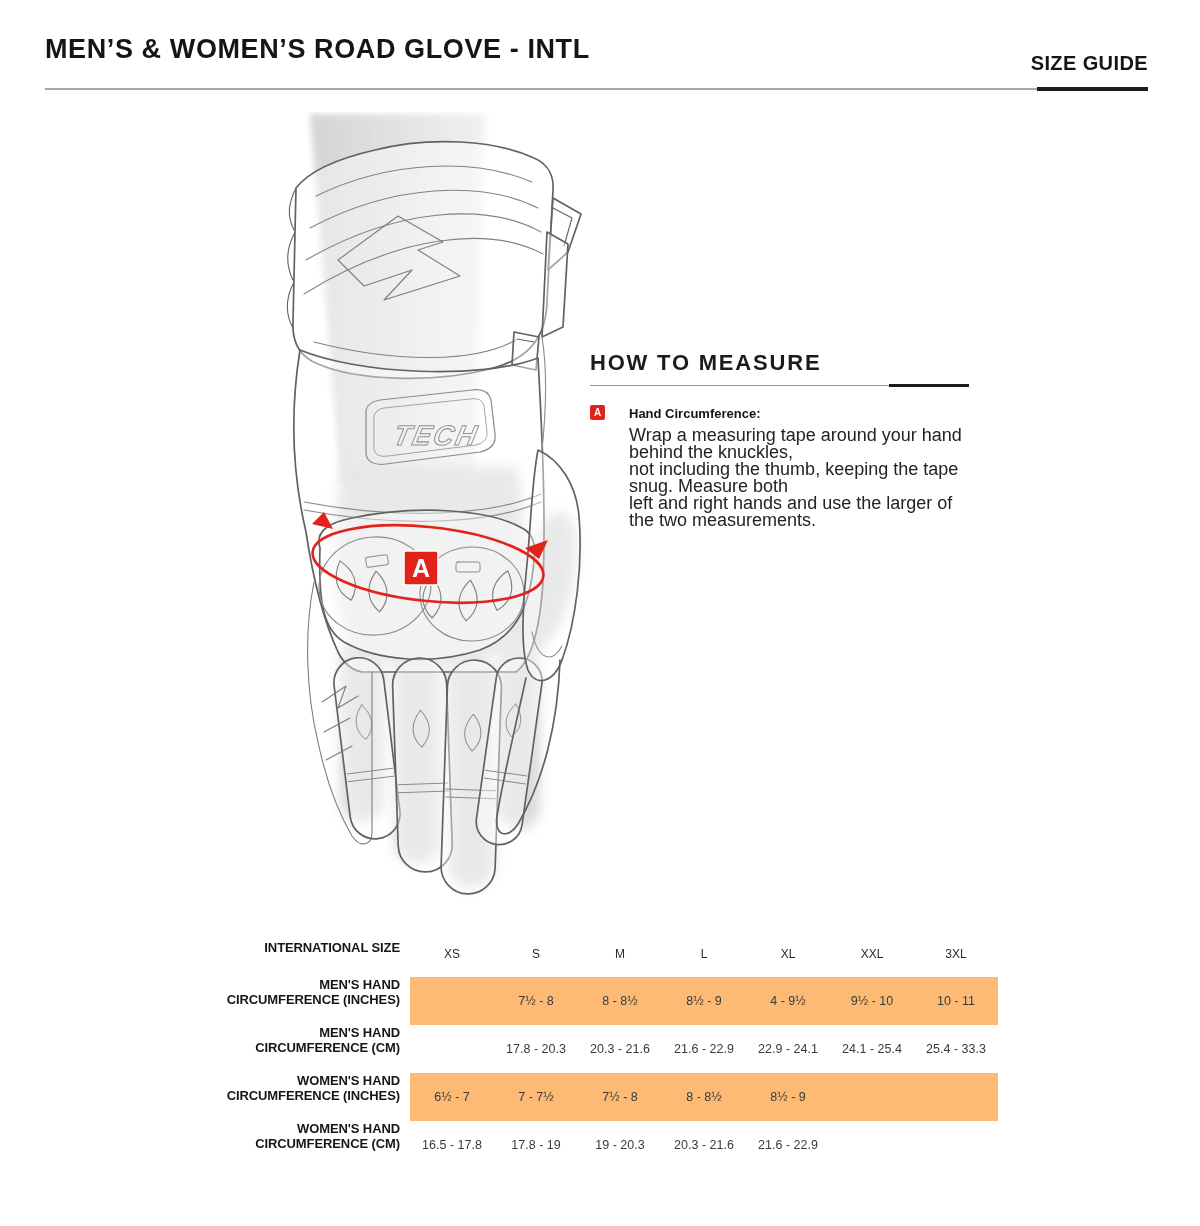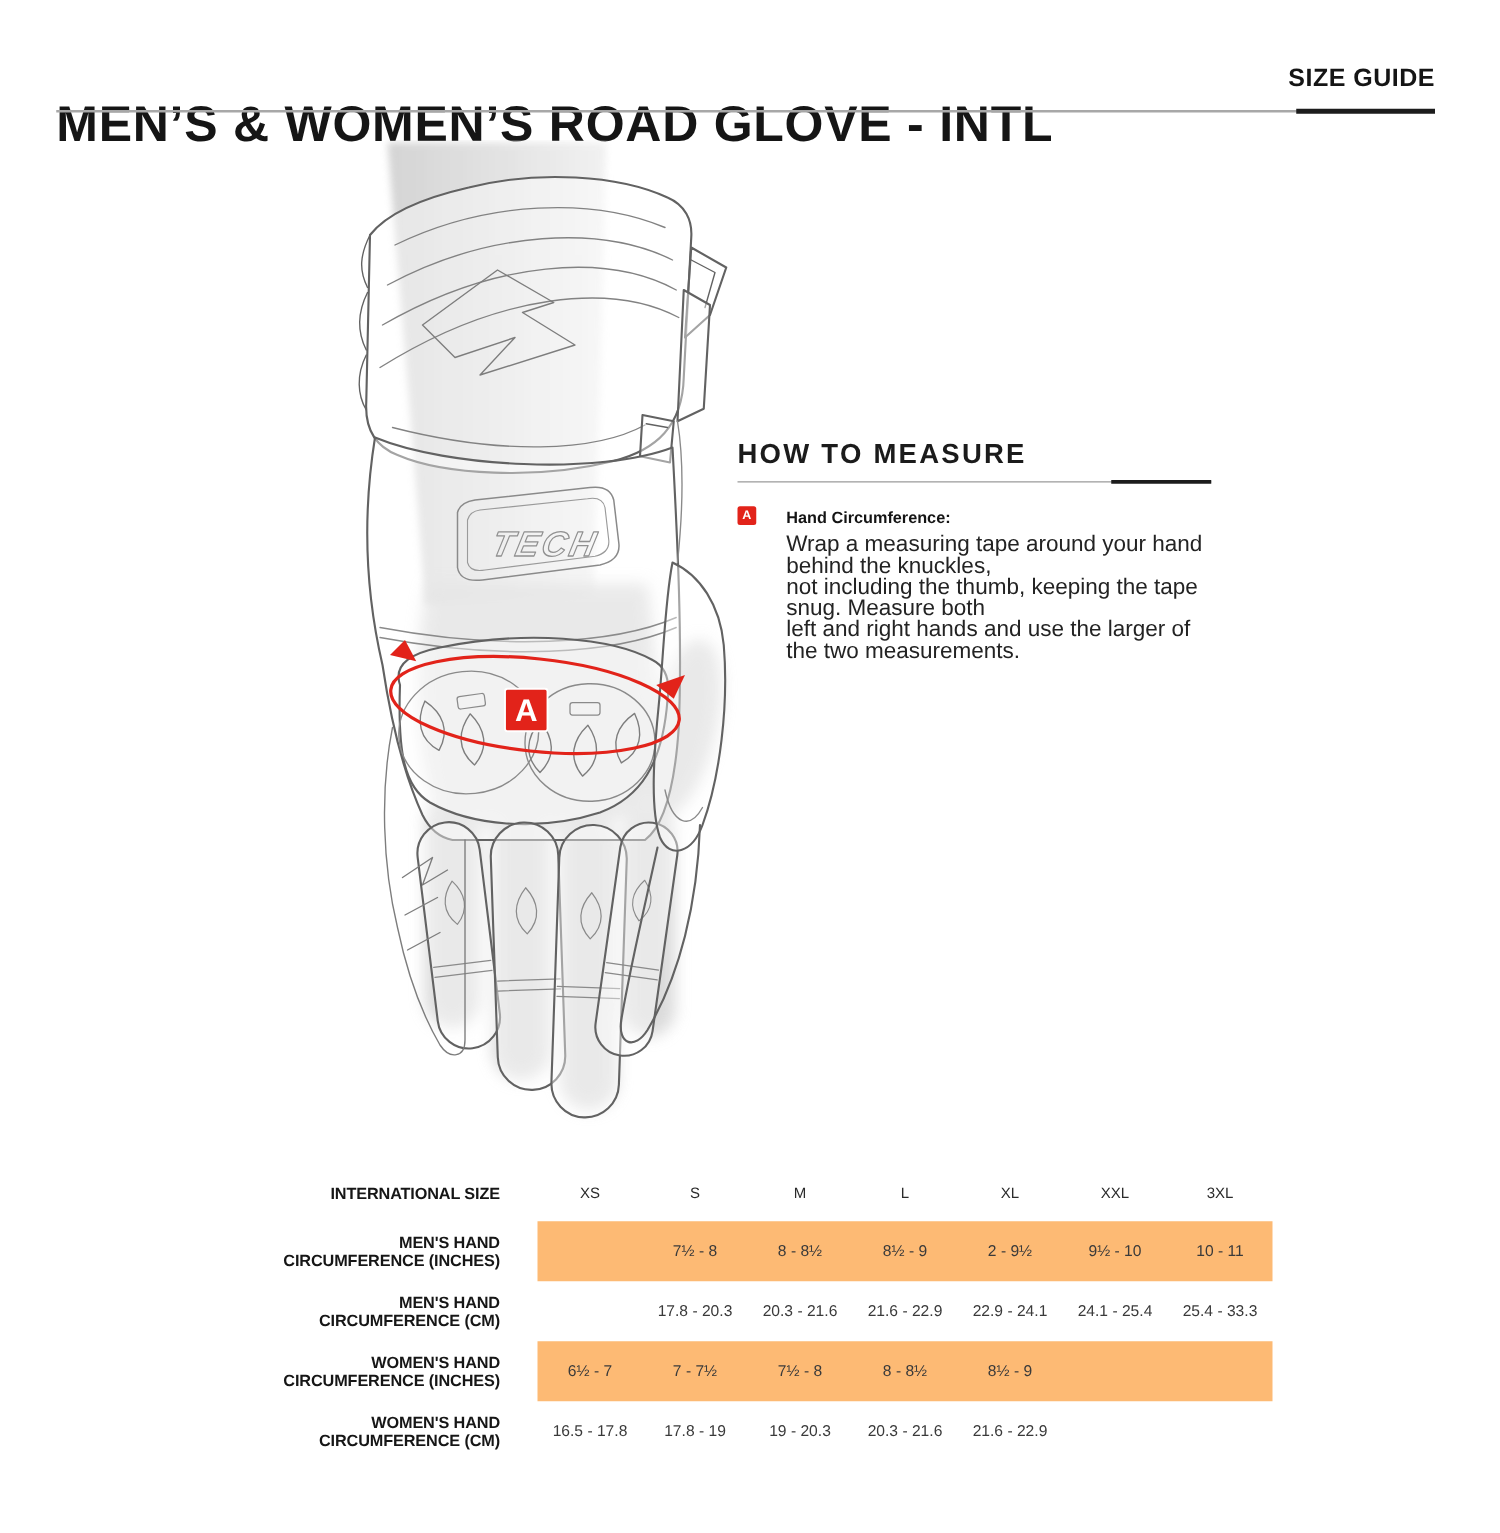--- a/index.html
+++ b/index.html
@@ -1,21 +1,21 @@
 <!DOCTYPE html>
 <html><head>
 <meta charset="utf-8">
 <style>
   html,body{margin:0;padding:0;background:#ffffff;}
   body{width:1200px;height:1226px;position:relative;overflow:hidden;
        font-family:"Liberation Sans",sans-serif;color:#1a1a1a;}
 
   
-  .page-title{position:absolute;left:45px;top:34px;font-size:40px;font-weight:bold;
-              letter-spacing:.6px;color:#151515;white-space:nowrap;margin-top:44px;}
+  .page-title{position:absolute;left:45px;top:34px;font-size:27px;font-weight:bold;
+              letter-spacing:.6px;color:#151515;white-space:nowrap;}
   .size-guide-label{position:absolute;top:52px;right:52px;font-size:20px;font-weight:bold;
                     letter-spacing:.4px;color:#151515;}
   .header-rule{position:absolute;left:45px;top:88px;width:1103px;height:2px;background:#a8a8a8;}
   .header-rule .rule-dark{position:absolute;right:0;top:-1px;width:111px;height:4px;background:#1c1c1c;}
 
   
   .glove-wrap{position:absolute;left:280px;top:112px;width:350px;height:820px;}
 
   
   .htm{position:absolute;left:590px;top:350px;width:392px;}
@@ -26,24 +26,24 @@
   .mini-badge{flex:0 0 15px;width:15px;height:15px;background:#e2231a;border-radius:2px;
               color:#fff;font-size:10px;font-weight:bold;line-height:15px;text-align:center;}
   .measure-text{margin-left:24px;}
   .measure-title{font-size:13px;font-weight:bold;color:#141414;margin:1px 0 6px 0;}
   .measure-line{font-size:18px;line-height:17px;color:#232323;}
 
   
   .size-table{position:absolute;left:0;top:0;width:1200px;}
   .trow{position:absolute;left:0;width:998px;}
   .tlabel{position:absolute;left:0;top:0;height:100%;width:400px;
-          display:flex;flex-direction:column;justify-content:center;
+          display:flex;flex-direction:column;justify-content:flex-start;
           text-align:right;font-size:13px;font-weight:bold;line-height:15px;
           letter-spacing:-.1px;color:#161616;}
-  .tcells{position:absolute;left:430px;top:0;height:100%;width:588px;
+  .tcells{position:absolute;left:410px;top:0;height:100%;width:588px;
           display:flex;align-items:center;}
   .tcells.shaded{background:#fdba74;}
   .tcell{width:84px;text-align:center;font-size:12.5px;color:#3a3a3a;}
   .tcell.size-head{font-size:12px;color:#2b2b2b;}
 </style>
 </head>
 <body>
 
 <div class="page-title">MEN’S &amp; WOMEN’S ROAD GLOVE - INTL</div>
 <div class="size-guide-label">SIZE GUIDE</div>
@@ -226,21 +226,21 @@
     <div class="trow" style="top: 977px; height: 48px;">
       <div class="tlabel">
         <span>MEN'S HAND</span>
         <span>CIRCUMFERENCE (INCHES)</span>
       </div>
       <div class="tcells shaded">
         <div class="tcell"></div>
         <div class="tcell">7½ - 8</div>
         <div class="tcell">8 - 8½</div>
         <div class="tcell">8½ - 9</div>
-        <div class="tcell">2 - 9½</div>
+        <div class="tcell">4 - 9½</div>
         <div class="tcell">9½ - 10</div>
         <div class="tcell">10 - 11</div>
       </div>
     </div>
     <div class="trow" style="top: 1025px; height: 48px;">
       <div class="tlabel">
         <span>MEN'S HAND</span>
         <span>CIRCUMFERENCE (CM)</span>
       </div>
       <div class="tcells">

